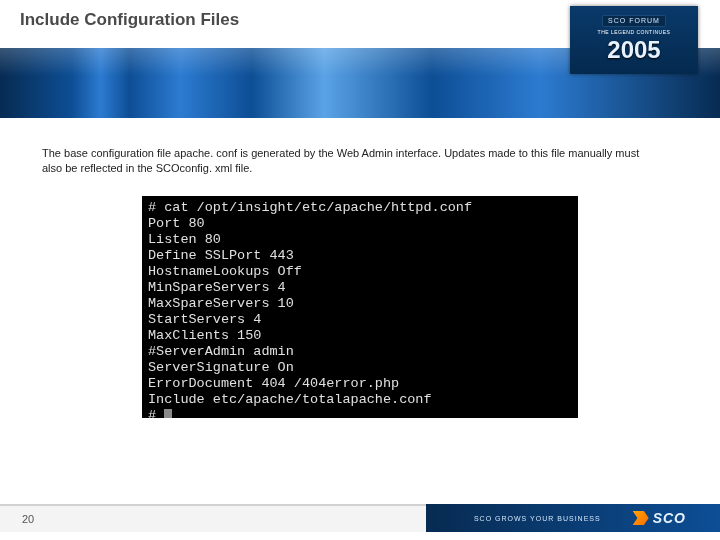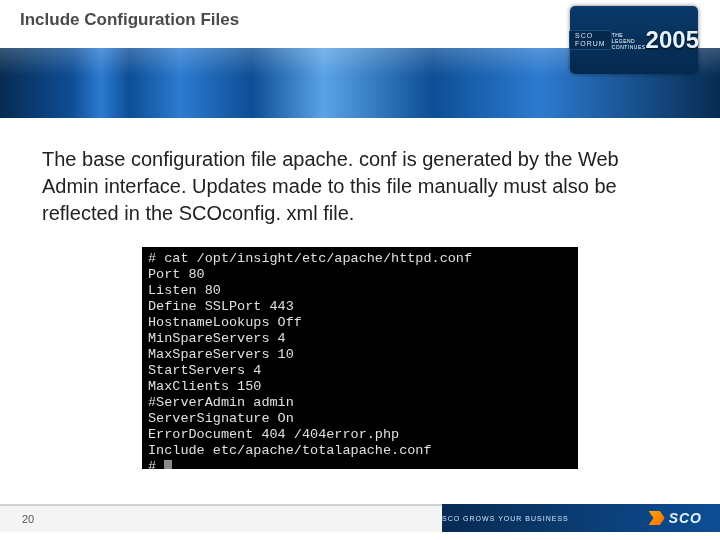--- a/index.html
+++ b/index.html
@@ -25,24 +25,24 @@
     font-weight: bold;
     color: #4a4a4a;
   }
   .forum-badge {
     position: absolute;
     top: 6px;
     right: 22px;
     width: 128px;
     height: 68px;
     background: linear-gradient(180deg, #0a3a6a 0%, #04294e 100%);
-    border-radius: 5px;
+    border-radius: 0;
     box-shadow: 0 0 4px rgba(0,0,0,0.5);
     display: flex;
-    flex-direction: row;
+    flex-direction: column;
     align-items: center;
     justify-content: center;
     color: #cfe6ff;
     font-size: 7px;
     line-height: 1.2;
     z-index: 5;
   }
   .forum-badge .tag {
     background: #07294c;
     padding: 1px 5px;
@@ -76,21 +76,21 @@
         #2c7bd1 25%,
         #0d4e95 35%,
         #5aa3e6 45%,
         #0d4e95 60%,
         #2c7bd1 75%,
         #072b52 100%);
     position: relative;
   }
   .body-text {
     padding: 28px 60px 12px 42px;
-    font-size: 20px;
+    font-size: 11px;
     color: #222;
     line-height: 1.35;
   }
   .terminal-wrap {
     margin: 8px auto 0 auto;
     width: 436px;
   }
   .win-titlebar {
     width: 100%;
     height: 22px;
@@ -175,22 +175,22 @@
     bottom: 26px;
     width: 100%;
     height: 3px;
     background: linear-gradient(90deg, #f0f0f0 0%, #f0f0f0 55%, #0d4e95 55%, #2c7bd1 56%, #072b52 100%);
   }
   .footer-right {
     width: 260px;
     background: linear-gradient(90deg, #072b52, #0d4e95);
     display: flex;
     align-items: center;
-    justify-content: space-between;
-    padding-right: 18px;
+    justify-content: flex-end;
+    padding-right: 34px;
     color: #d3e5f8;
     font-size: 7px;
     letter-spacing: 1px;
     gap: 32px;
   }
   .sco-logo {
     display: flex;
     align-items: center;
     gap: 4px;
     font-size: 14px;

